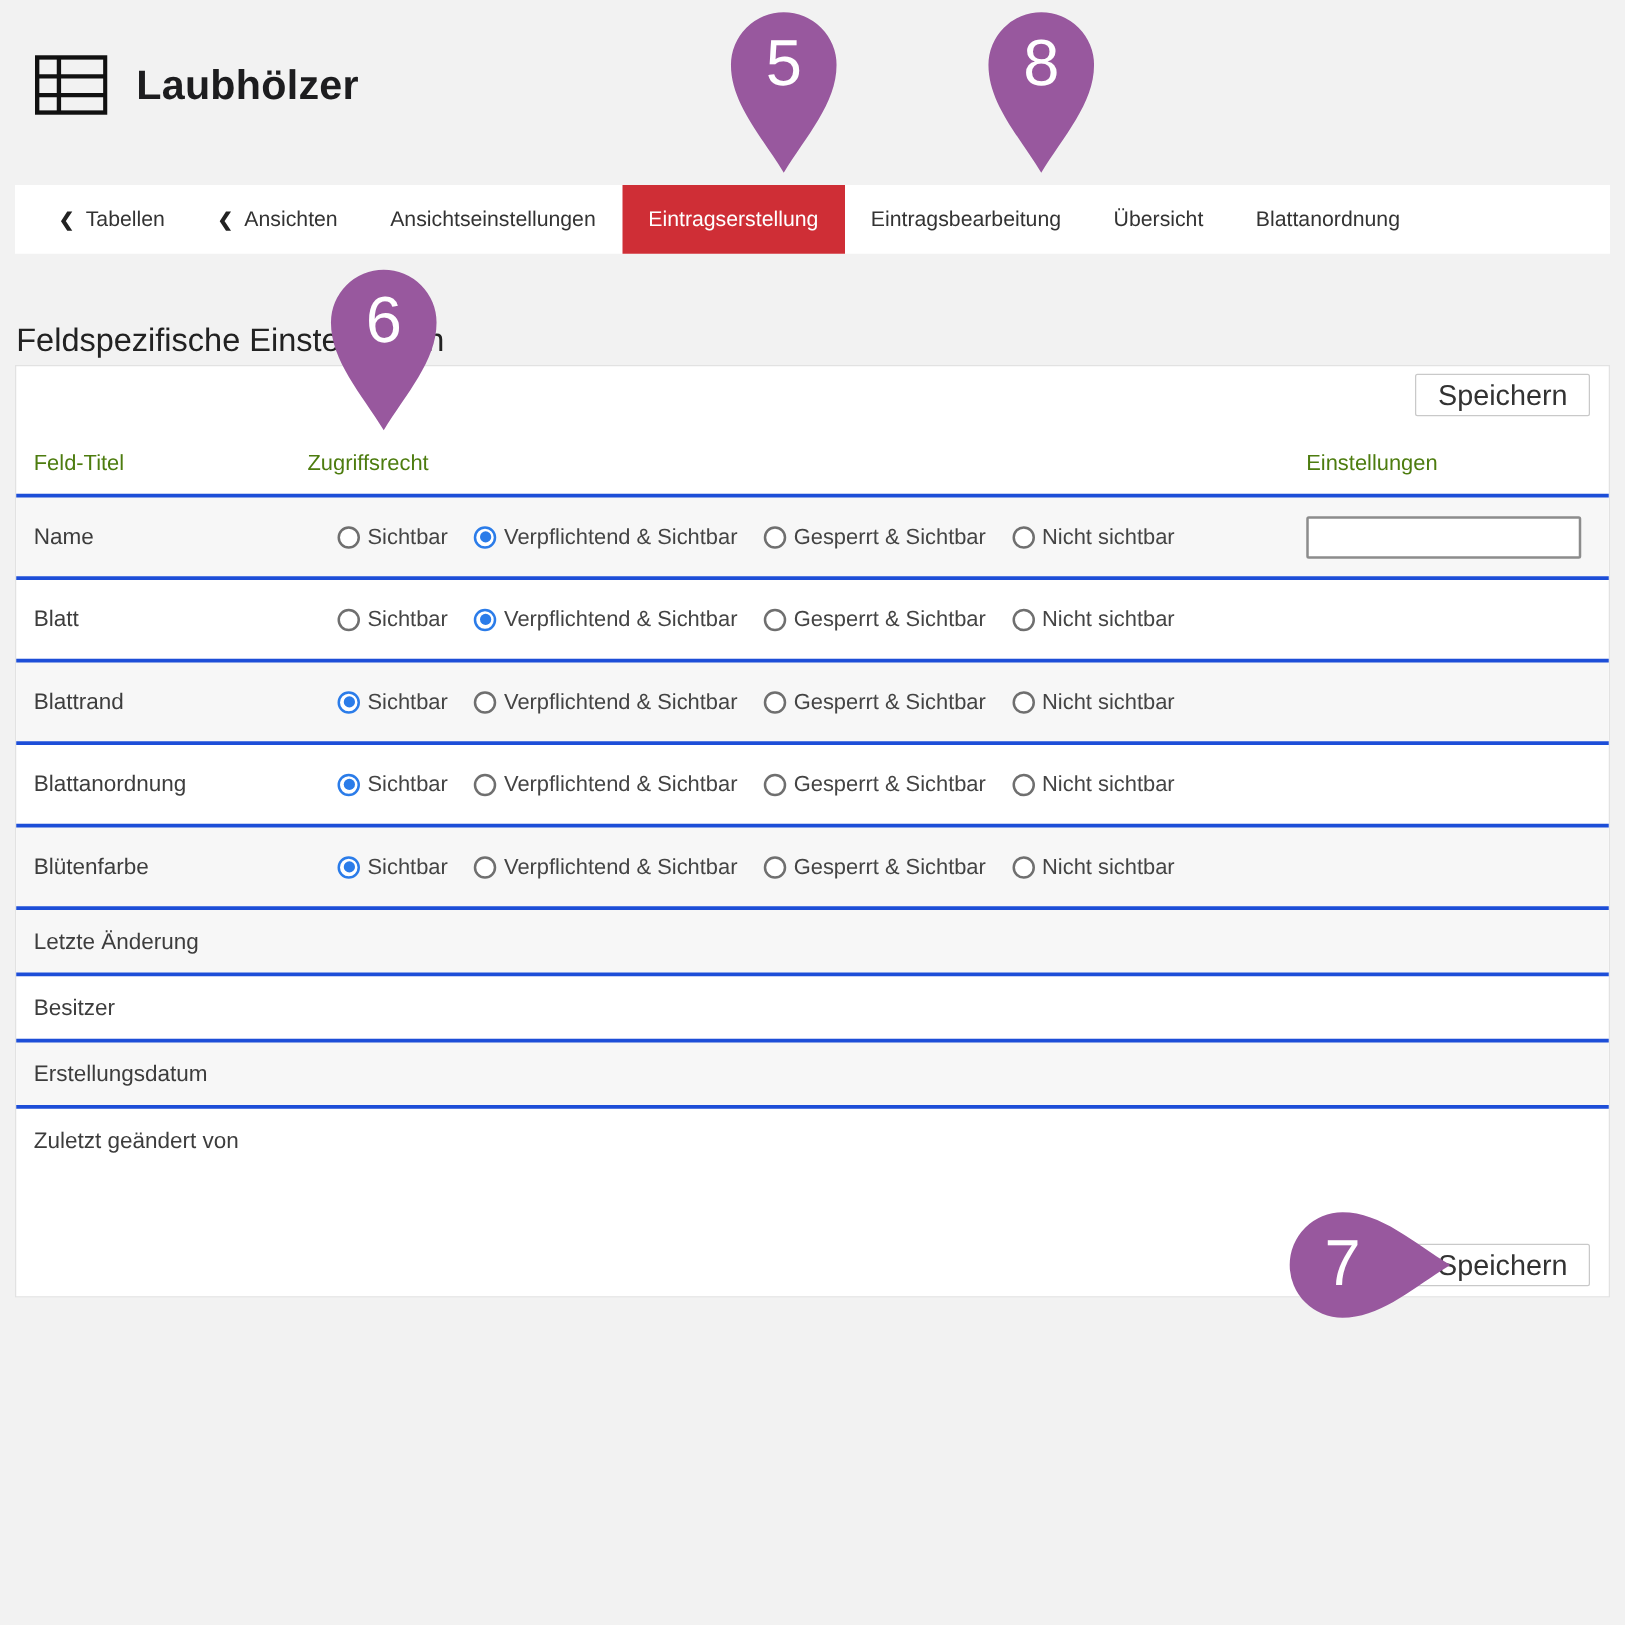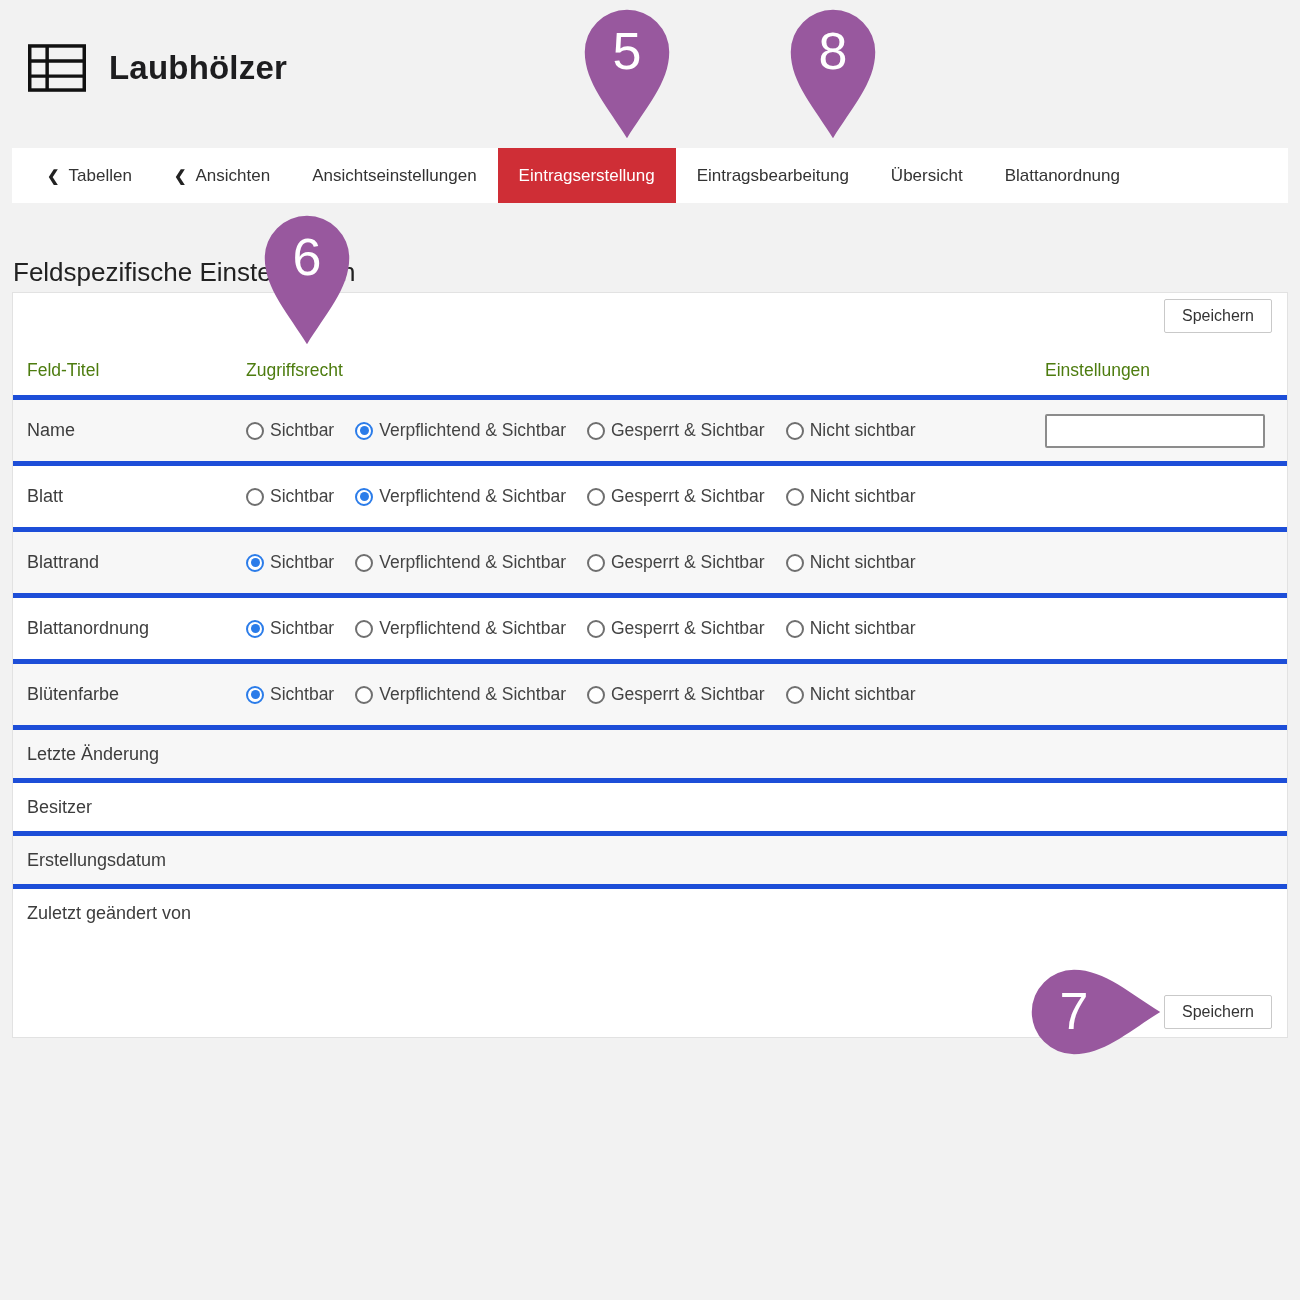--- a/index.html
+++ b/index.html
@@ -46,38 +46,38 @@
     font-size:26px; color:#222; font-weight:400;
   }
 
   
   .panel {
     position:absolute; left:12px; top:292px; width:1276px; height:746px;
     background:#ffffff; border:1px solid #e2e2e2; box-sizing:border-box;
   }
   .btn {
     background:#fff; border:1px solid #c9c9c9; border-radius:2px;
-    font-size:16px; color:#333; font-family:inherit;
+    font-size:23px; color:#333; font-family:inherit;
     height:34px; padding:0 17px; cursor:pointer;
   }
   .save-top { position:absolute; top:6px; right:15px; }
   .save-bottom { position:absolute; bottom:8px; right:15px; }
 
   .thead {
     display:flex; align-items:center;
     height:50px; margin-top:52px;
     color:#4d7c0f; font-size:17.5px;
   }
   .col-field   { width:219px; padding-left:14px; flex:none; }
   .col-access  { flex:1; min-width:0; }
   .col-default { width:226px; flex:none; padding-right:16px; }
 
   .row {
     display:flex; align-items:center;
-    border-top:5px solid #1d4ed8; box-sizing:border-box;
+    border-top:3px solid #1d4ed8; box-sizing:border-box;gap:24px;
   }
   .radio-row  { height:66px; }
   .simple-row { height:53px; }
   .striped { background:#f7f7f7; }
   .row-label { font-size:18px; color:#3d3d3d; }
 
   .options { display:flex; align-items:center; gap:21px; }
   .option  { display:flex; align-items:center; gap:6px; font-size:17.5px; color:#444; cursor:pointer; }
   .radio {
     width:18px; height:18px; border-radius:50%;

